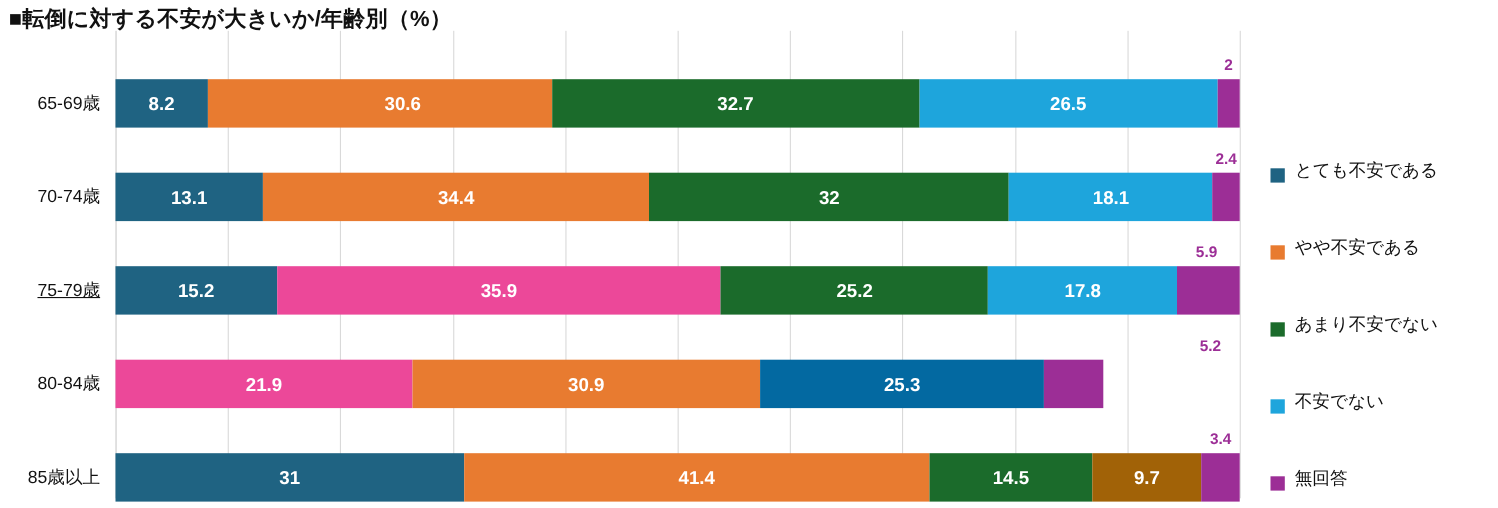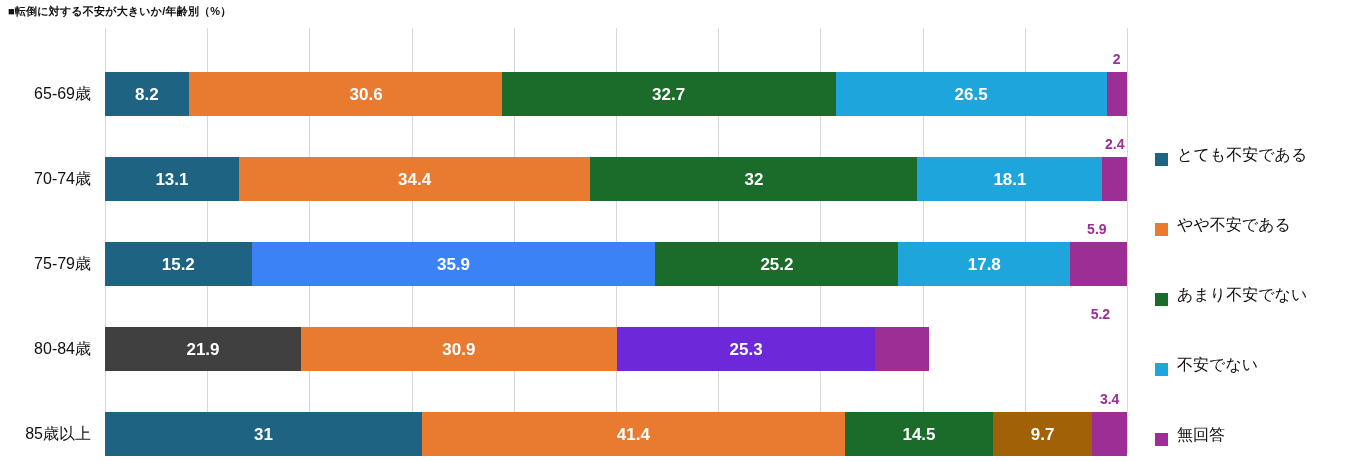--- a/index.html
+++ b/index.html
@@ -21,21 +21,21 @@
     left: 0; top: 0;
     width: 1362px;
     height: 462px;
   }
 
   
   #chart-title {
     position: absolute;
     left: 8px;
     top: 4px;
-    font-size: 11px;
+    font-size: 20px;
     font-weight: bold;
     letter-spacing: 0.2px;
     color: #111111;
     white-space: nowrap;
   }
 
   
   #plot-area {
     position: absolute;
     left: 105px;
@@ -164,21 +164,21 @@
 </head>
 <body>
 
 <div id="chart-root">
 
   <div id="chart-title">■転倒に対する不安が大きいか/年齢別（%）</div>
 
   <div id="y-axis">
       <div class="y-label" style="top: 44px;">65-69歳</div>
       <div class="y-label" style="top: 129px;">70-74歳</div>
-      <div class="y-label" style="top: 214px;">75-79歳</div>
+      <div class="y-label" style="top: 214px; text-decoration: underline;">75-79歳</div>
       <div class="y-label" style="top: 299px;">80-84歳</div>
       <div class="y-label" style="top: 384px;">85歳以上</div>
     </div>
 
   <div id="axis-left-line"></div>
 
   <div id="plot-area">
     <div id="gridlines">
         <div class="gridline" style="left: 0px;"></div>
         <div class="gridline" style="left: 102.2px;"></div>
@@ -228,42 +228,42 @@
             </div>
             <div class="bar-seg" title="無回答 2.4" style="width: 24.528px; background: rgb(156, 46, 150);"></div>
           </div>
         </div>
         <div class="cat-row" style="top: 194px;">
           <div class="outside-label" style="left: 991.851px; color: rgb(156, 46, 150);">5.9</div>
           <div class="bar-track">
             <div class="bar-seg" title="とても不安である 15.2" style="width: 155.344px; background: rgb(31, 99, 130);">
               <span class="seg-label">15.2</span>
             </div>
-            <div class="bar-seg" title="やや不安である 35.9" style="width: 428px; background: #3b82f6; align-items: center;">
+            <div class="bar-seg" title="やや不安である 35.9" style="width: 428px; background: #ec4899; align-items: center;">
               <span class="seg-label">35.9</span>
             </div>
             <div class="bar-seg" title="あまり不安でない 25.2" style="width: 257.544px; background: rgb(27, 107, 43);">
               <span class="seg-label">25.2</span>
             </div>
             <div class="bar-seg" title="不安でない 17.8" style="width: 181.916px; background: rgb(30, 165, 220);">
               <span class="seg-label">17.8</span>
             </div>
             <div class="bar-seg" title="無回答 5.9" style="width: 60.298px; background: rgb(156, 46, 150);"></div>
           </div>
         </div>
         <div class="cat-row" style="top: 279px;">
           <div class="outside-label" style="left: 995.428px; color: rgb(156, 46, 150);">5.2</div>
           <div class="bar-track">
-            <div class="bar-seg" title="とても不安である 21.9" style="width: 196px; background: #404040;">
+            <div class="bar-seg" title="とても不安である 21.9" style="width: 270px; background: #ec4899;">
               <span class="seg-label">21.9</span>
             </div>
             <div class="bar-seg" title="やや不安である 30.9" style="width: 315.798px; background: rgb(232, 123, 48);">
               <span class="seg-label">30.9</span>
             </div>
-            <div class="bar-seg" title="あまり不安でない 25.3" style="width: 258.566px; background: #6d28d9;">
+            <div class="bar-seg" title="あまり不安でない 25.3" style="width: 258.566px; background: #0369a1;">
               <span class="seg-label">25.3</span>
             </div>
             <div class="bar-seg" title="無回答 5.2" style="width: 53.144px; background: rgb(156, 46, 150);"></div>
           </div>
         </div>
         <div class="cat-row" style="top: 364px;">
           <div class="outside-label" style="left: 1004.63px; color: rgb(156, 46, 150);">3.4</div>
           <div class="bar-track">
             <div class="bar-seg" title="とても不安である 31" style="width: 316.82px; background: rgb(31, 99, 130);">
               <span class="seg-label">31</span>

